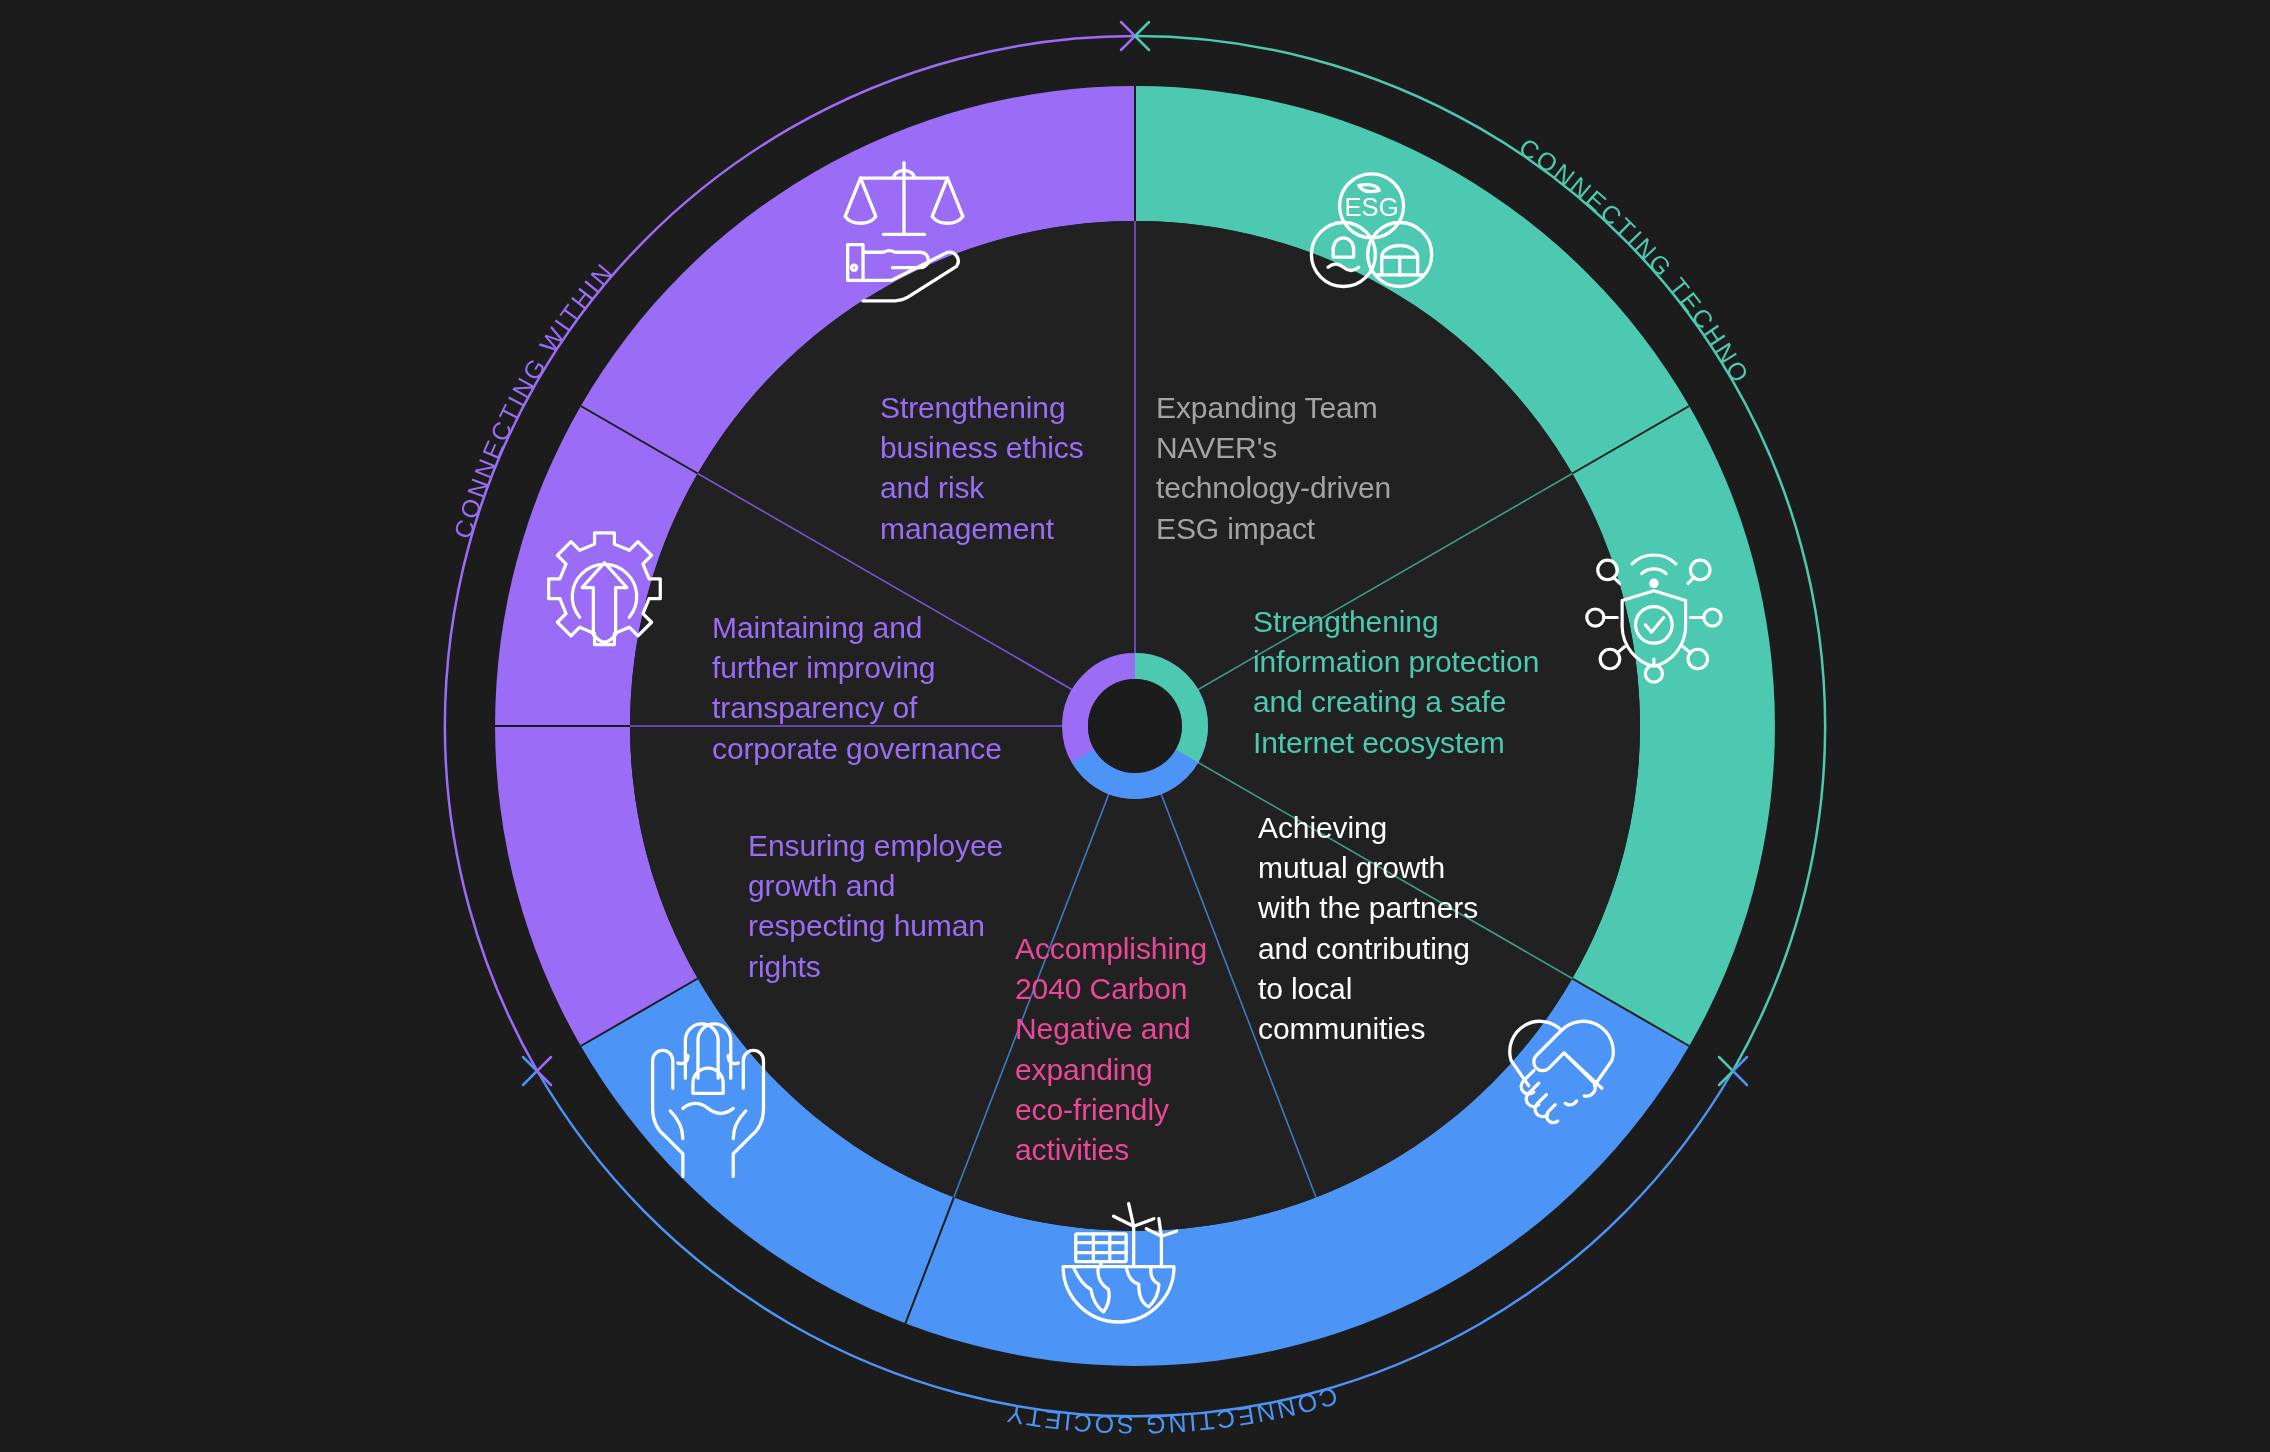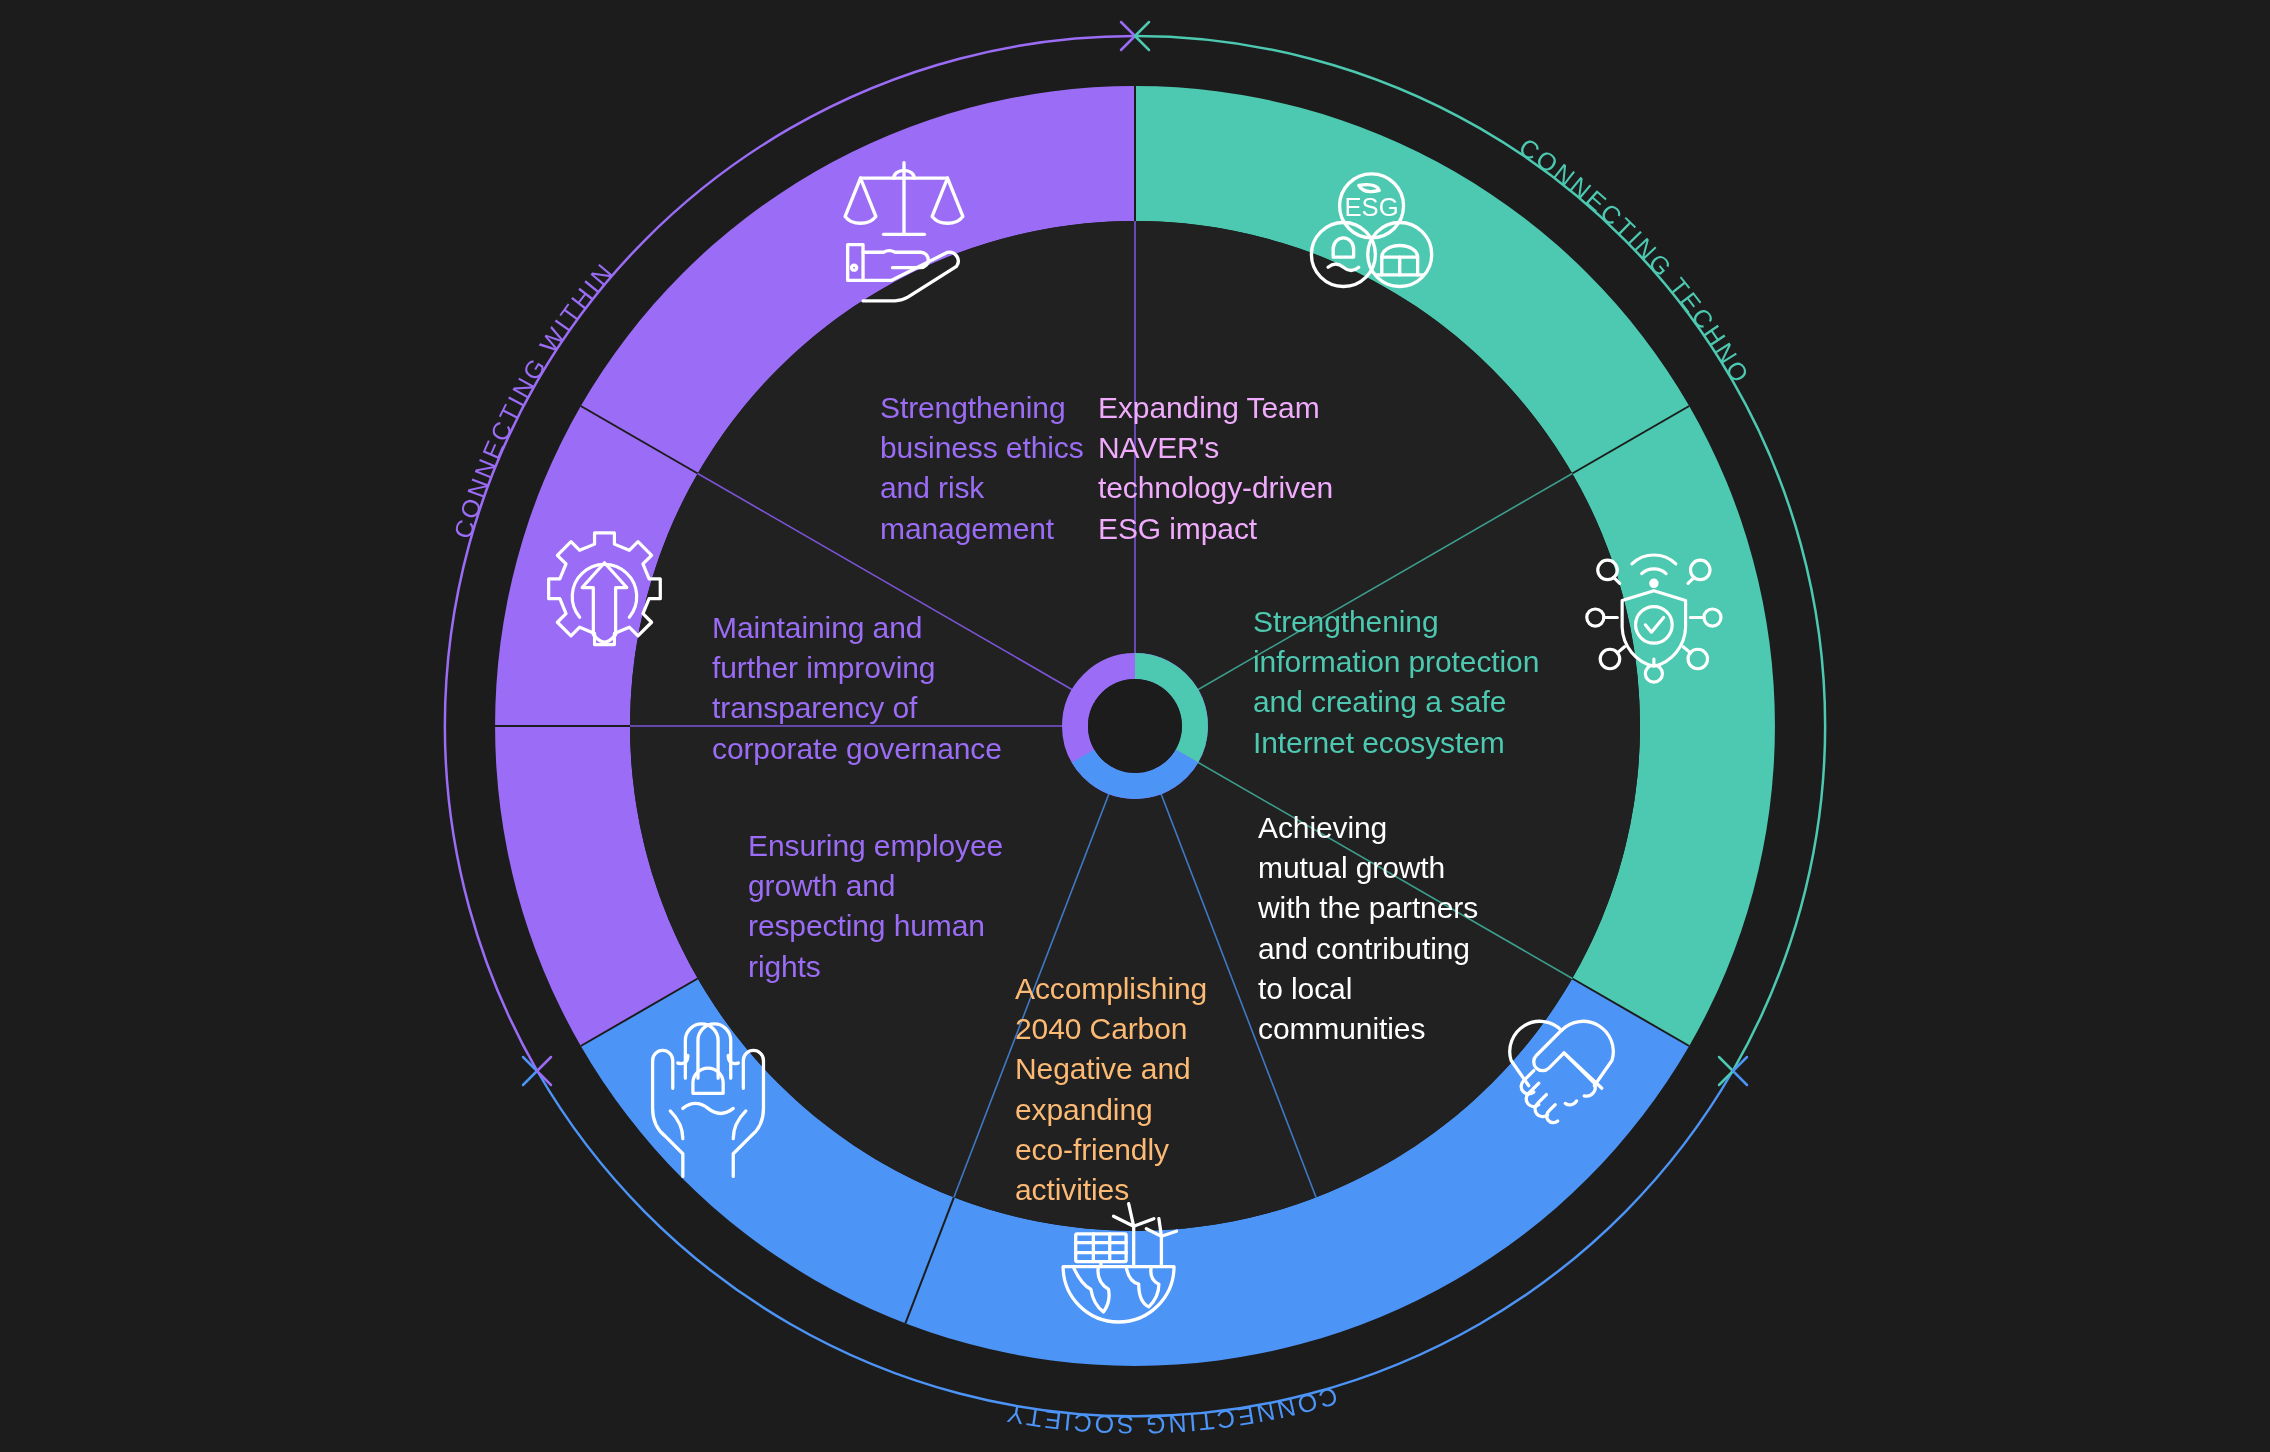--- a/index.html
+++ b/index.html
@@ -239,38 +239,38 @@
       <path d="M 32 72 a 26 26 0 1 1 40 0"></path>
       <path d="M 52 28 L 34 48 h 9 v 38 q 5 6 9 6 q 4 0 9 -6 V 48 h 9 Z"></path>
     </g>
   </svg>
 
   <div class="seg-text" style="left:880px; top:388px; width:260px; color:#9b6cf5;">Strengthening
 business ethics
 and risk
 management</div>
 
-  <div class="seg-text" style="left:1098px; top:388px; width:260px; color:#f0abfc;">Expanding Team
+  <div class="seg-text" style="left:1156px; top:388px; width:260px; color:#a3a3a3;">Expanding Team
 NAVER's
 technology-driven
 ESG impact</div>
 
   <div class="seg-text" style="left:1253px; top:602px; width:300px; color:#4cc9b0;">Strengthening
 information protection
 and creating a safe
 Internet ecosystem</div>
 
   <div class="seg-text" style="left:1258px; top:808px; width:230px; color:#ffffff;">Achieving
 mutual growth
 with the partners
 and contributing
 to local
 communities</div>
 
-  <div class="seg-text" style="left:1015px; top:969px; width:210px; color:#fdba74;">Accomplishing
+  <div class="seg-text" style="left:1015px; top:929px; width:210px; color:#ec4899;">Accomplishing
 2040 Carbon
 Negative and
 expanding
 eco-friendly
 activities</div>
 
   <div class="seg-text" style="left:748px; top:826px; width:265px; color:#9b6cf5;">Ensuring employee
 growth and
 respecting human
 rights</div>

